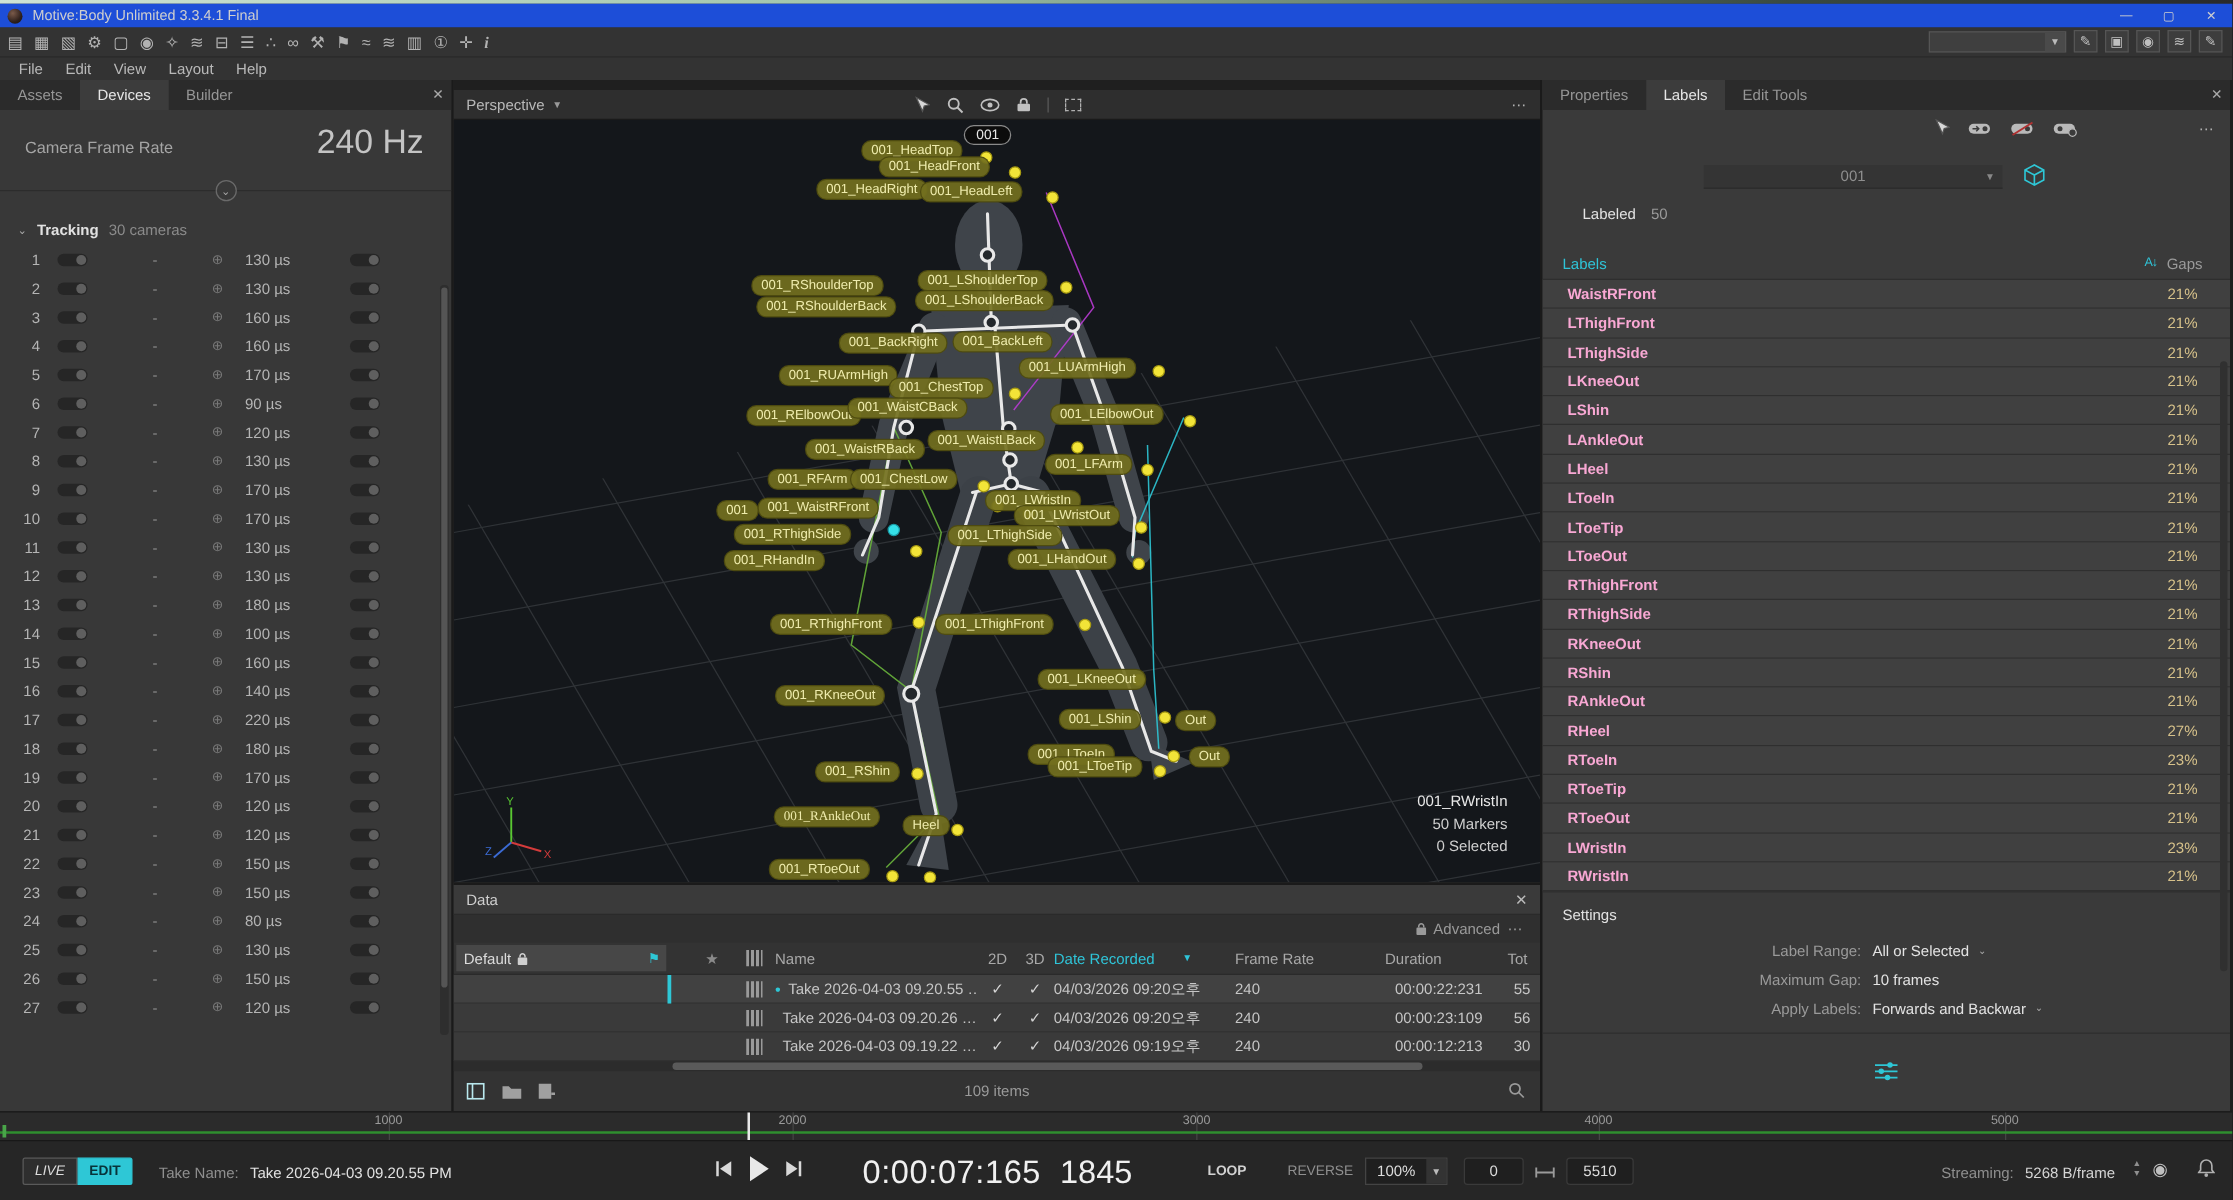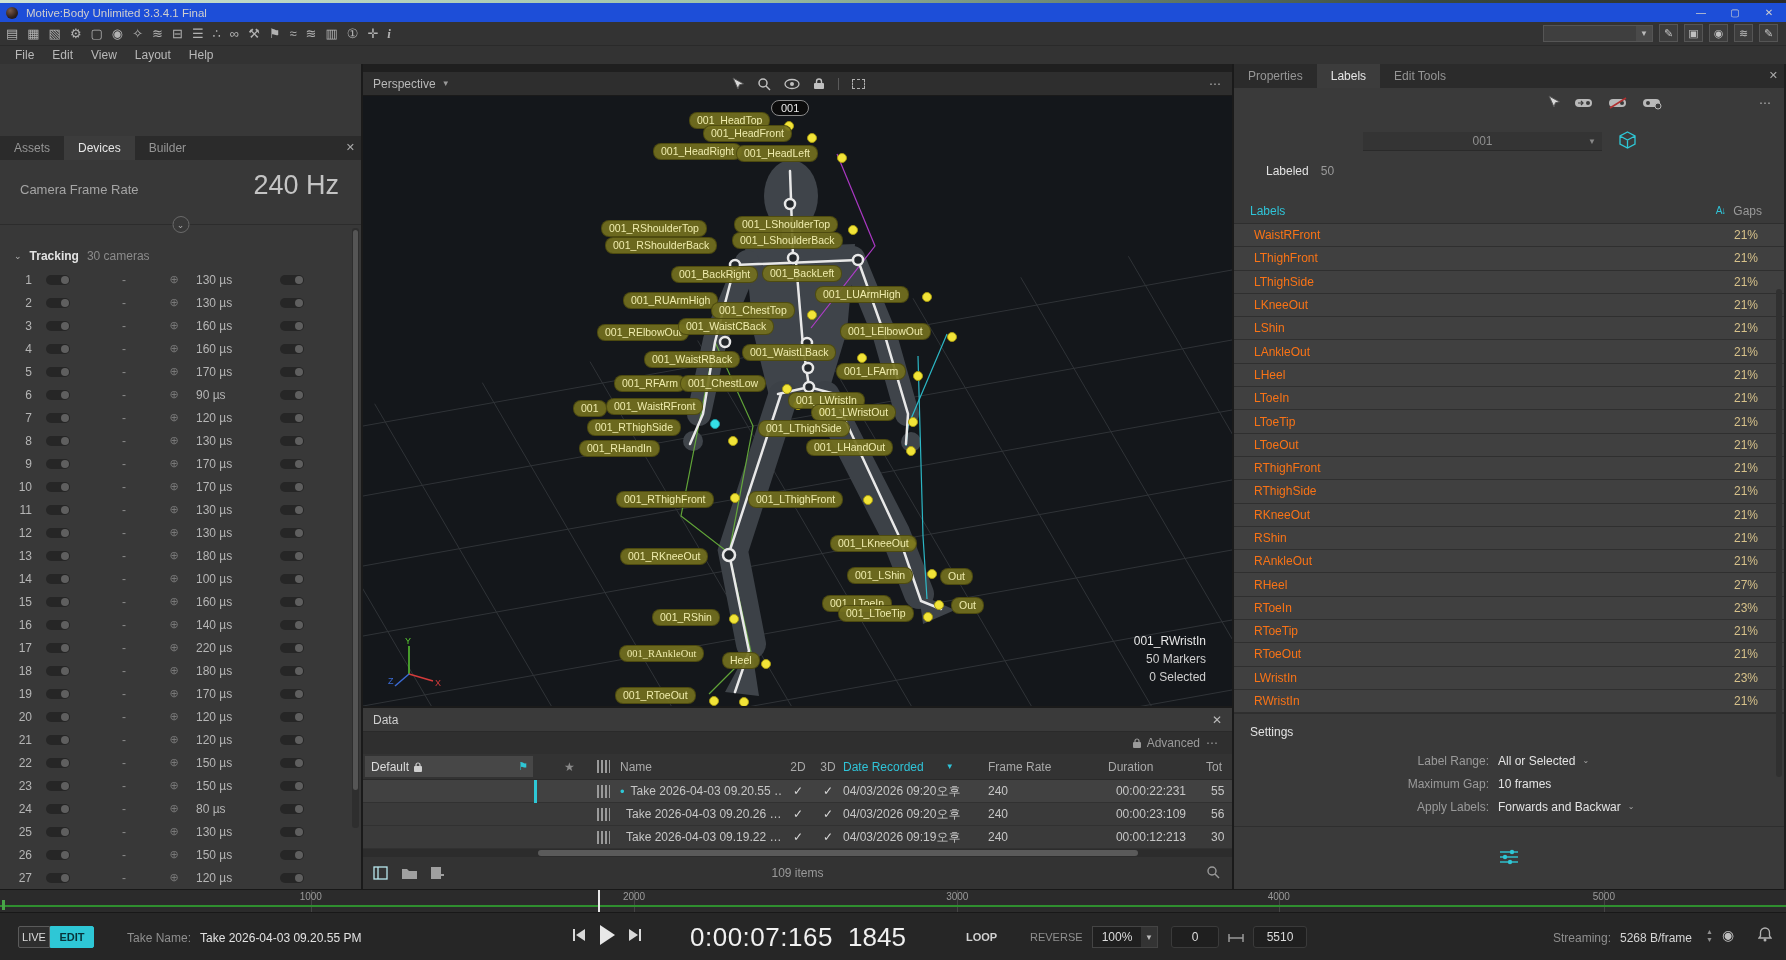--- a/index.html
+++ b/index.html
@@ -21,21 +21,21 @@
   .tb-right { position:absolute; right:8px; top:2px; display:flex; align-items:center; gap:6px; }
   .tb-combo { width:110px; height:17px; background:#3f3f3f; border:1px solid #555; display:flex; align-items:center; justify-content:flex-end; }
   .tb-combo .caret { width:16px; height:15px; background:#4a4a4a; color:#bbb; font-size:8px; display:flex; align-items:center; justify-content:center; }
   .tb-box { width:19px; height:18px; background:#3d3d3d; border:1px solid #555; color:#c0c0c0; font-size:11px; display:flex; align-items:center; justify-content:center; }
   
   .menubar { height:18px; background:#333; display:flex; align-items:center; gap:0; padding-left:6px; }
   .menu-item { color:#b9b9b9; padding:0 9px; font-size:12px; }
   
   .content { display:flex; height:825px; background:#1e1e1e; }
   
-  .lpanel { width:363px; background:#383838; border-right:2px solid #1a1a1a; position:relative; display:flex; flex-direction:column;justify-content:flex-end; }
+  .lpanel { width:363px; background:#383838; border-right:2px solid #1a1a1a; position:relative; display:flex; flex-direction:column; }
   .ptabs { height:24px; background:#2b2b2b; display:flex; align-items:stretch; position:relative; }
   .ptab { padding:0 14px; display:flex; align-items:center; color:#969696; font-size:12px; }
   .ptab.active { background:#3c3c3c; color:#e6e6e6; }
   .ptab-close { position:absolute; right:6px; top:5px; color:#aaa; font-size:11px; }
   .lp-fr { height:64px; position:relative; }
   .lp-fr .lbl { position:absolute; left:20px; top:22px; color:#a5a5a5; font-size:13px; }
   .lp-fr .val { position:absolute; right:22px; top:10px; color:#c4c4c4; font-size:27px; font-weight:300; }
   .lp-divider { height:20px; border-top:1px solid #2c2c2c; position:relative; }
   .lp-chev { position:absolute; left:50%; top:-9px; transform:translateX(-50%); width:17px; height:17px; border-radius:50%; border:1px solid #6a6a6a; background:#383838; color:#aaa; font-size:9px; display:flex; align-items:center; justify-content:center; }
   .lp-track { height:24px; display:flex; align-items:center; padding-left:14px; gap:8px; }
@@ -118,40 +118,40 @@
   .rp-combo .caret { position:absolute; right:6px; font-size:8px; color:#888; }
   .rp-cube { position:absolute; left:385px; top:13px; }
   .rp-labeled { height:34px; display:flex; align-items:flex-start; gap:12px; padding-left:32px; }
   .rp-labeled .a { color:#e2e2e2; } .rp-labeled .b { color:#9a9a9a; }
   .rp-lblhead { height:26px; display:flex; align-items:center; padding:0 24px 0 16px; position:relative; border-bottom:1px solid #2e2e2e; }
   .rp-lblhead .h { color:#2fc4d8; }
   .rp-lblhead .gaps { position:absolute; right:22px; display:flex; align-items:center; gap:8px; color:#9a9a9a; }
   .sorticon { color:#2fc4d8; font-size:10px; letter-spacing:-1px; }
   .lbl-rows { height:489px; overflow:hidden; }
   .lbl-row { height:23.3px; background:#404040; border-bottom:1px solid #2f2f2f; display:flex; align-items:center; justify-content:space-between; padding:0 26px 0 20px; }
-  .lbl-row .nm { color:#f97316; }
+  .lbl-row .nm { color:#f9a8d4;font-weight:bold; }
   .lbl-row .gap { color:#d6c18a; }
   .rp-settings-title { height:36px; display:flex; align-items:center; padding-left:16px; color:#e2e2e2; border-top:1px solid #2e2e2e; }
   .set-row { height:23px; display:flex; align-items:center; }
   .set-row .sl { width:255px; text-align:right; color:#9a9a9a; }
   .set-row .sv { margin-left:9px; color:#e3e3e3; display:flex; align-items:center; gap:7px; }
   .set-row .sv .caret { font-size:8px; color:#aaa; }
   .rp-sliders { flex:1; display:flex; align-items:center; justify-content:center; border-top:1px solid #2e2e2e; margin-top:8px; }
   .rp-scroll { position:absolute; right:2px; top:225px; width:6px; height:488px; background:#303030; border-radius:3px; }
   
   .ruler { height:23px; background:#2b2b2b; border-top:1px solid #181818; position:relative; }
   .tick { position:absolute; top:1px; transform:translateX(-50%); color:#9a9a9a; font-size:10px; }
   .tickline { position:absolute; top:0; width:1px; height:23px; background:#454545; }
   .greenline { position:absolute; left:0; right:0; bottom:5px; height:2px; background:#2f8f2f; }
   .startmark { position:absolute; left:2px; bottom:2px; width:3px; height:10px; background:#49a549; }
   .playhead { position:absolute; top:0; width:2px; height:23px; background:#e9e9e9; }
   
   .transport { height:48px; background:#262626; position:relative; border-top:1px solid #181818; }
   .le { position:absolute; left:18px; top:13px; display:flex; }
-  .btn-live { width:32px; height:22px; background:#2e2e2e; border:1px solid #5a5a5a; color:#ddd; font-size:11px; display:flex; align-items:center; justify-content:center; border-radius:2px 0 0 2px; }
+  .btn-live { width:44px; height:22px; background:#2e2e2e; border:1px solid #5a5a5a; color:#ddd; font-size:11px; display:flex; align-items:center; justify-content:center; border-radius:2px 0 0 2px;font-style:italic; }
   .btn-edit { width:44px; height:22px; background:#2ec7d6; border:1px solid #2ec7d6; color:#07333a; font-size:11px; font-weight:bold; display:flex; align-items:center; justify-content:center; border-radius:0 2px 2px 0; }
   .tn-label { position:absolute; left:127px; top:18px; color:#8f8f8f; }
   .tn-value { position:absolute; left:200px; top:18px; color:#e2e2e2; }
   .playback { position:absolute; left:572px; top:11px; display:flex; align-items:center; gap:12px; }
   .bigtime { position:absolute; left:690px; top:9px; font-size:26px; color:#f0f0f0; letter-spacing:0.5px; }
   .bigframe { position:absolute; left:848px; top:9px; font-size:26px; color:#f0f0f0; }
   .t-loop { position:absolute; left:966px; top:18px; color:#d2d2d2; font-size:11px; font-weight:bold; }
   .t-rev { position:absolute; left:1030px; top:18px; color:#8f8f8f; font-size:11px; }
   .spd { position:absolute; left:1092px; top:13px; width:66px; height:22px; background:#1f1f1f; border:1px solid #444; display:flex; align-items:center; }
   .spd .v { flex:1; text-align:center; color:#ddd; }

